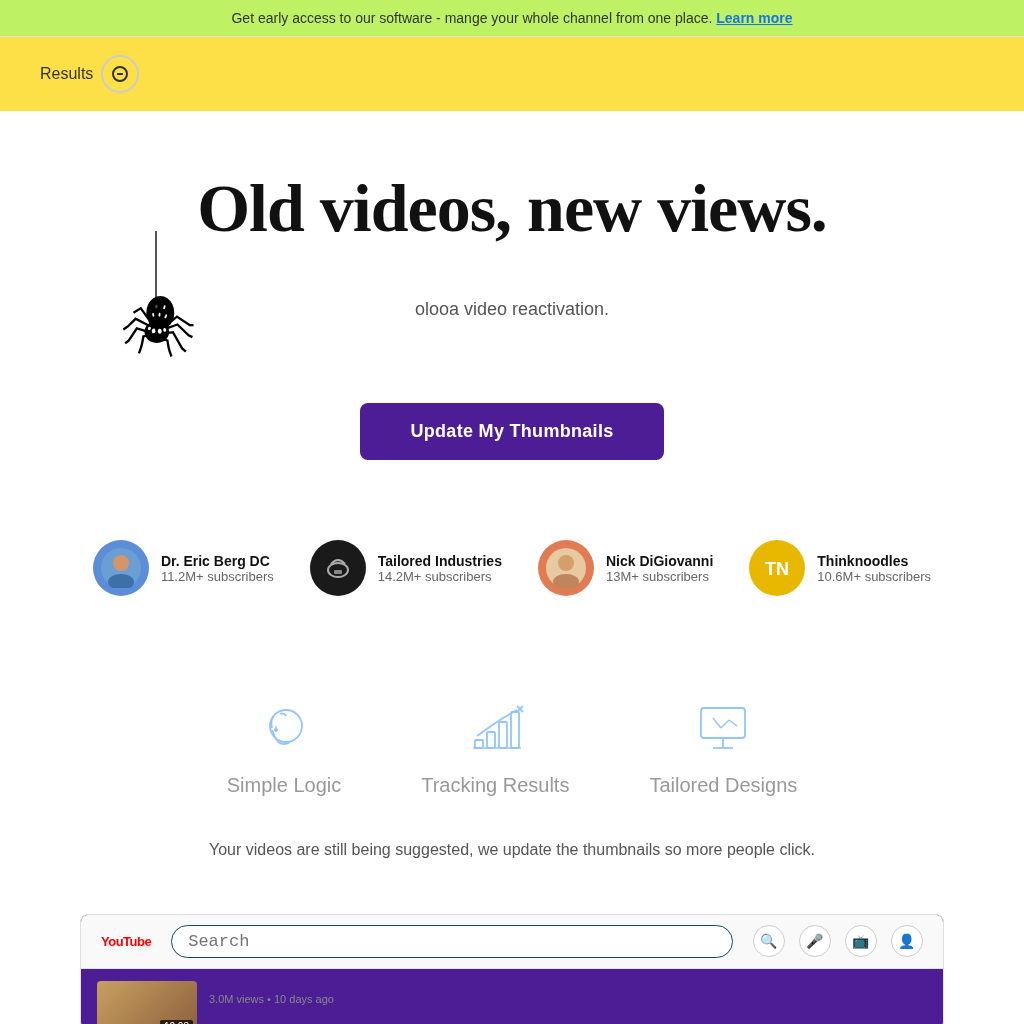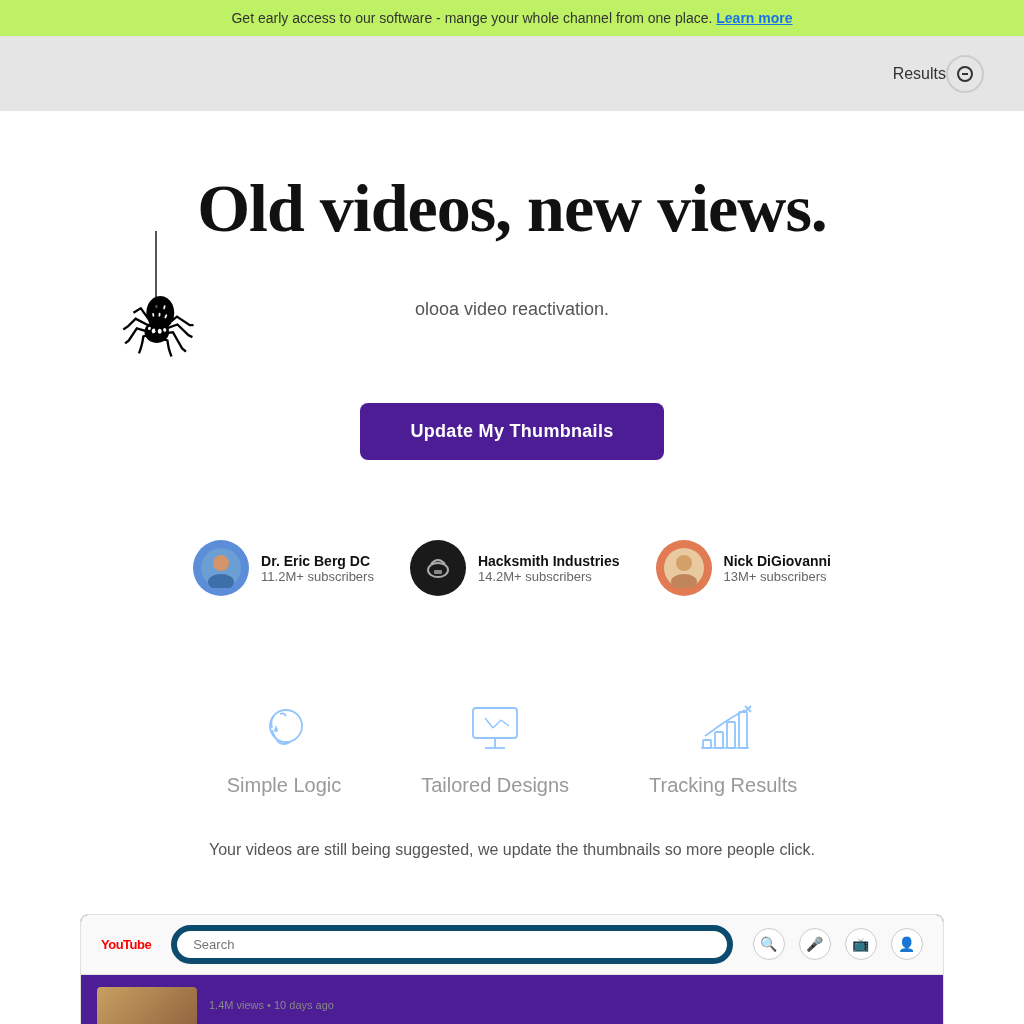--- a/index.html
+++ b/index.html
@@ -18,23 +18,24 @@
       color: #1a73e8;
       font-weight: 600;
       text-decoration: underline;
       cursor: pointer;
     }
 
     
     .nav {
       display: flex;
       align-items: center;
-      justify-content: flex-end;
+      justify-content: flex-start;
       padding: 18px 40px;
-      background: #e5e5e5;
+      background: #fde047;
+      gap: 8px;
     }
     .nav-results {
       font-size: 16px;
       color: #333;
       font-weight: 500;
     }
     .nav-icon-circle {
       width: 38px;
       height: 38px;
       border-radius: 50%;
@@ -196,26 +197,27 @@
       gap: 20px;
     }
     .yt-logo {
       font-size: 13px;
       font-weight: 700;
       color: #ff0000;
       letter-spacing: -0.5px;
     }
     .yt-search {
       flex: 1;
-      border: 6px solid #0c4a6e;
+      border: 1px solid #0c4a6e;
       border-radius: 20px;
       padding: 6px 16px;
-      font-size: 13px;
+      font-size: 17px;
       color: #aaa;
       background: #fff;
+      font-family: Liberation Mono, monospace;
     }
     .yt-icons {
       display: flex;
       gap: 14px;
       align-items: center;
     }
     .yt-icon-circle {
       width: 32px;
       height: 32px;
       border-radius: 50%;
@@ -314,87 +316,99 @@
   <div class="channel-item">
     <div class="channel-avatar hacksmith">
       <svg width="40" height="40" viewBox="0 0 40 40">
         <circle cx="20" cy="20" r="20" fill="#1a1a1a"></circle>
         <ellipse cx="20" cy="22" rx="10" ry="7" fill="none" stroke="#aaa" stroke-width="2"></ellipse>
         <path d="M13 16 Q20 8 27 16" fill="none" stroke="#aaa" stroke-width="2"></path>
         <rect x="16" y="22" width="8" height="4" fill="#888" rx="1"></rect>
       </svg>
     </div>
     <div class="channel-info">
-      <span class="channel-name">Hacksmith Industries</span>
+      <span class="channel-name">Tailored Industries</span>
       <span class="channel-subs">14.2M+ subscribers</span>
     </div>
   </div>
 
   <div class="channel-item">
     <div class="channel-avatar nick">
       <svg width="40" height="40" viewBox="0 0 40 40">
         <circle cx="20" cy="20" r="20" fill="#e8c9a0"></circle>
         <circle cx="20" cy="15" r="8" fill="#d4a06a"></circle>
         <ellipse cx="20" cy="34" rx="13" ry="8" fill="#c0855a"></ellipse>
       </svg>
     </div>
     <div class="channel-info">
       <span class="channel-name">Nick DiGiovanni</span>
       <span class="channel-subs">13M+ subscribers</span>
     </div>
   </div>
 
+  <div class="channel-item">
+    <div class="channel-avatar thinknoodles">
+      <svg width="40" height="40" viewBox="0 0 40 40">
+        <circle cx="20" cy="20" r="20" fill="#e8b800"></circle>
+        <text x="50%" y="55%" text-anchor="middle" dominant-baseline="middle" font-size="18" fill="#fff" font-weight="bold">TN</text>
+      </svg>
+    </div>
+    <div class="channel-info">
+      <span class="channel-name">Thinknoodles</span>
+      <span class="channel-subs">10.6M+ subscribers</span>
+    </div>
+  </div>
 </div>
 
 <div class="features">
 
   <div class="feature-item">
     <div class="feature-icon">
       <svg width="60" height="60" viewBox="0 0 60 60" class="icon-svg">
         <ellipse cx="32" cy="28" rx="16" ry="16" stroke="#93c5fd" fill="none" stroke-width="1.8"></ellipse>
         <path d="M18 30 Q16 22 20 18" stroke="#93c5fd" fill="none" stroke-width="1.8"></path>
         <path d="M24 44 Q20 38 18 32" stroke="#93c5fd" fill="none" stroke-width="1.8"></path>
         <path d="M24 44 Q30 48 36 44" stroke="#93c5fd" fill="none" stroke-width="1.8"></path>
         <path d="M32 18 Q30 14 26 16" stroke="#93c5fd" fill="none" stroke-width="1.8"></path>
         <circle cx="22" cy="32" r="2" fill="#93c5fd" stroke="none"></circle>
         <line x1="22" y1="32" x2="22" y2="28" stroke="#93c5fd" stroke-width="1.5"></line>
       </svg>
     </div>
     <span class="feature-label">Simple Logic</span>
-  </div>
-
-  <div class="feature-item">
-    <div class="feature-icon">
-      <svg width="60" height="60" viewBox="0 0 60 60" class="icon-svg">
-        <rect x="8" y="10" width="44" height="30" rx="3" stroke="#93c5fd" fill="none" stroke-width="1.8"></rect>
-        <line x1="30" y1="40" x2="30" y2="50" stroke="#93c5fd" stroke-width="1.8"></line>
-        <line x1="20" y1="50" x2="40" y2="50" stroke="#93c5fd" stroke-width="1.8"></line>
-        <line x1="20" y1="20" x2="28" y2="30" stroke="#93c5fd" stroke-width="1.5"></line>
-        <line x1="28" y1="30" x2="36" y2="22" stroke="#93c5fd" stroke-width="1.5"></line>
-        <line x1="36" y1="22" x2="44" y2="28" stroke="#93c5fd" stroke-width="1.5"></line>
-      </svg>
-    </div>
-    <span class="feature-label">Tailored Designs</span>
   </div>
 
   <div class="feature-item">
     <div class="feature-icon">
       <svg width="60" height="60" viewBox="0 0 60 60" class="icon-svg">
         <rect x="10" y="42" width="8" height="8" stroke="#93c5fd" fill="none" stroke-width="1.8" rx="1"></rect>
         <rect x="22" y="34" width="8" height="16" stroke="#93c5fd" fill="none" stroke-width="1.8" rx="1"></rect>
         <rect x="34" y="24" width="8" height="26" stroke="#93c5fd" fill="none" stroke-width="1.8" rx="1"></rect>
         <rect x="46" y="14" width="8" height="36" stroke="#93c5fd" fill="none" stroke-width="1.8" rx="1"></rect>
         <line x1="8" y1="50" x2="56" y2="50" stroke="#93c5fd" stroke-width="1.5"></line>
         <path d="M12 38 L26 28 L38 20 L52 12" stroke="#93c5fd" fill="none" stroke-width="1.8"></path>
         <line x1="52" y1="8" x2="58" y2="14" stroke="#93c5fd" stroke-width="1.8"></line>
         <line x1="58" y1="8" x2="52" y2="14" stroke="#93c5fd" stroke-width="1.8"></line>
       </svg>
     </div>
     <span class="feature-label">Tracking Results</span>
   </div>
+
+  <div class="feature-item">
+    <div class="feature-icon">
+      <svg width="60" height="60" viewBox="0 0 60 60" class="icon-svg">
+        <rect x="8" y="10" width="44" height="30" rx="3" stroke="#93c5fd" fill="none" stroke-width="1.8"></rect>
+        <line x1="30" y1="40" x2="30" y2="50" stroke="#93c5fd" stroke-width="1.8"></line>
+        <line x1="20" y1="50" x2="40" y2="50" stroke="#93c5fd" stroke-width="1.8"></line>
+        <line x1="20" y1="20" x2="28" y2="30" stroke="#93c5fd" stroke-width="1.5"></line>
+        <line x1="28" y1="30" x2="36" y2="22" stroke="#93c5fd" stroke-width="1.5"></line>
+        <line x1="36" y1="22" x2="44" y2="28" stroke="#93c5fd" stroke-width="1.5"></line>
+      </svg>
+    </div>
+    <span class="feature-label">Tailored Designs</span>
+  </div>
 </div>
 
 <p class="description">Your videos are still being suggested, we update the thumbnails so more people click.</p>
 
 <div class="yt-preview">
   <div class="yt-bar">
     <span class="yt-logo">YouTube</span>
     <input class="yt-search" type="text" readonly="" placeholder="Search" style="">
     <div class="yt-icons">
       <div class="yt-icon-circle">🔍</div>
@@ -402,18 +416,18 @@
       <div class="yt-icon-circle">📺</div>
       <div class="yt-icon-circle">👤</div>
     </div>
   </div>
   <div class="yt-content">
     <div class="yt-thumb">
       <span class="yt-duration">12:03</span>
     </div>
     <div class="yt-meta">
       <span class="yt-views">
-        <span>1.4M views</span>
+        <span>3.0M views</span>
         • <span>10 days ago</span>
       </span>
     </div>
   </div>
 </div>
 
 </body></html>

